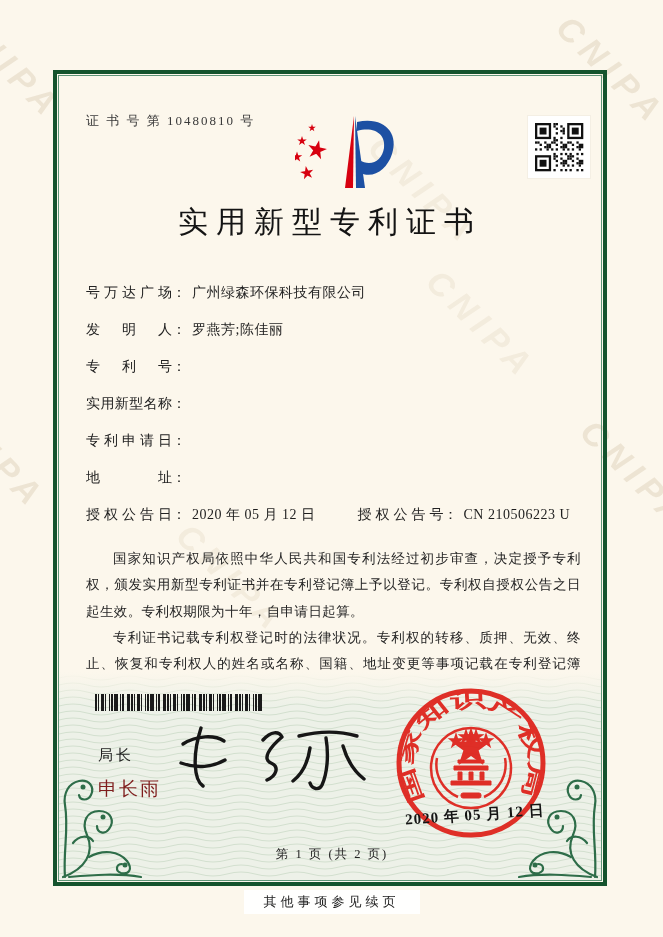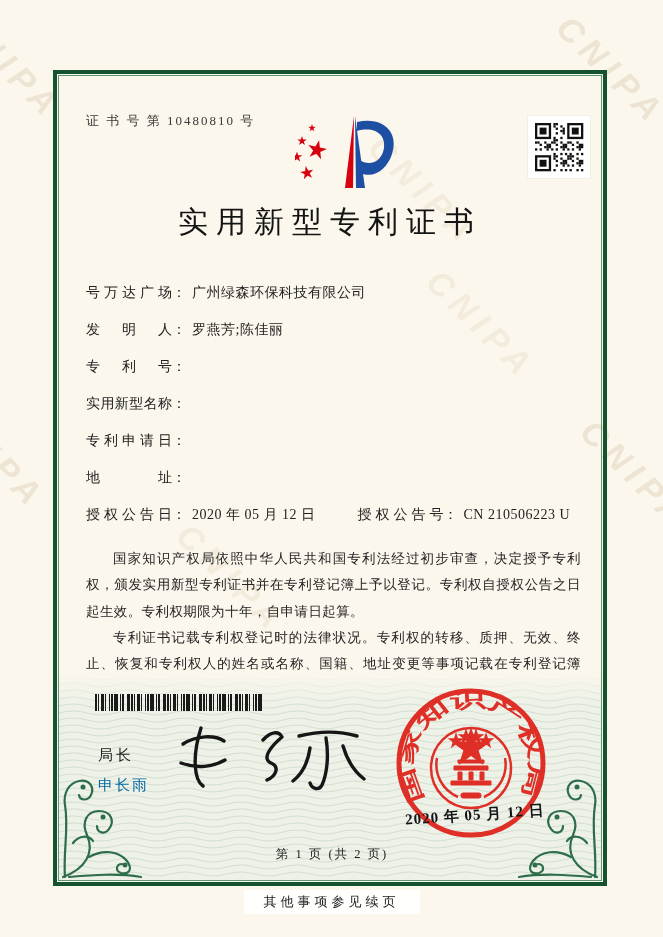--- a/index.html
+++ b/index.html
@@ -36,21 +36,21 @@
   
   .green-zone{position:absolute;left:2px;right:2px;bottom:2px;height:208px;background:#edf1e8;overflow:hidden;}
   .green-zone .fade{position:absolute;left:0;right:0;top:0;height:34px;z-index:1;
          background:linear-gradient(#fcf7ec,rgba(252,247,236,0));}
   #wave-svg{position:absolute;inset:0;z-index:0;}
   .gz-item{position:absolute;z-index:2;}
   .barcode{left:36px;top:22px;line-height:0;}
   .director-title{left:39px;top:74px;font-family:"Liberation Sans","DejaVu Sans",sans-serif;
                   font-size:15px;letter-spacing:3px;color:#1c1c1c;}
   .director-name{left:39px;top:104px;font-family:"Liberation Sans","DejaVu Sans",sans-serif;
-                 font-size:15px;letter-spacing:2px;color:#0369a1;}
+                 font-size:19px;letter-spacing:2px;color:#7f1d1d;}
   .signature{left:104px;top:46px;}
   .seal{left:331px;top:10px;}
   .seal-date{left:346px;top:133px;width:160px;font-size:15px;font-weight:600;letter-spacing:1px;
              color:#141414;transform:rotate(-4deg);}
   .page-info{left:4px;right:0;bottom:17px;text-align:center;font-size:12.5px;letter-spacing:2px;color:#222;margin-top:29px;}
   .flr{left:0;bottom:0;}
   .flr-r{right:0;bottom:0;transform:scaleX(-1);}
   
   .continuation{position:absolute;z-index:1;left:50%;top:890px;transform:translateX(-50%);
                 background:rgba(255,255,255,0.92);padding:3px 20px;font-size:13px;

